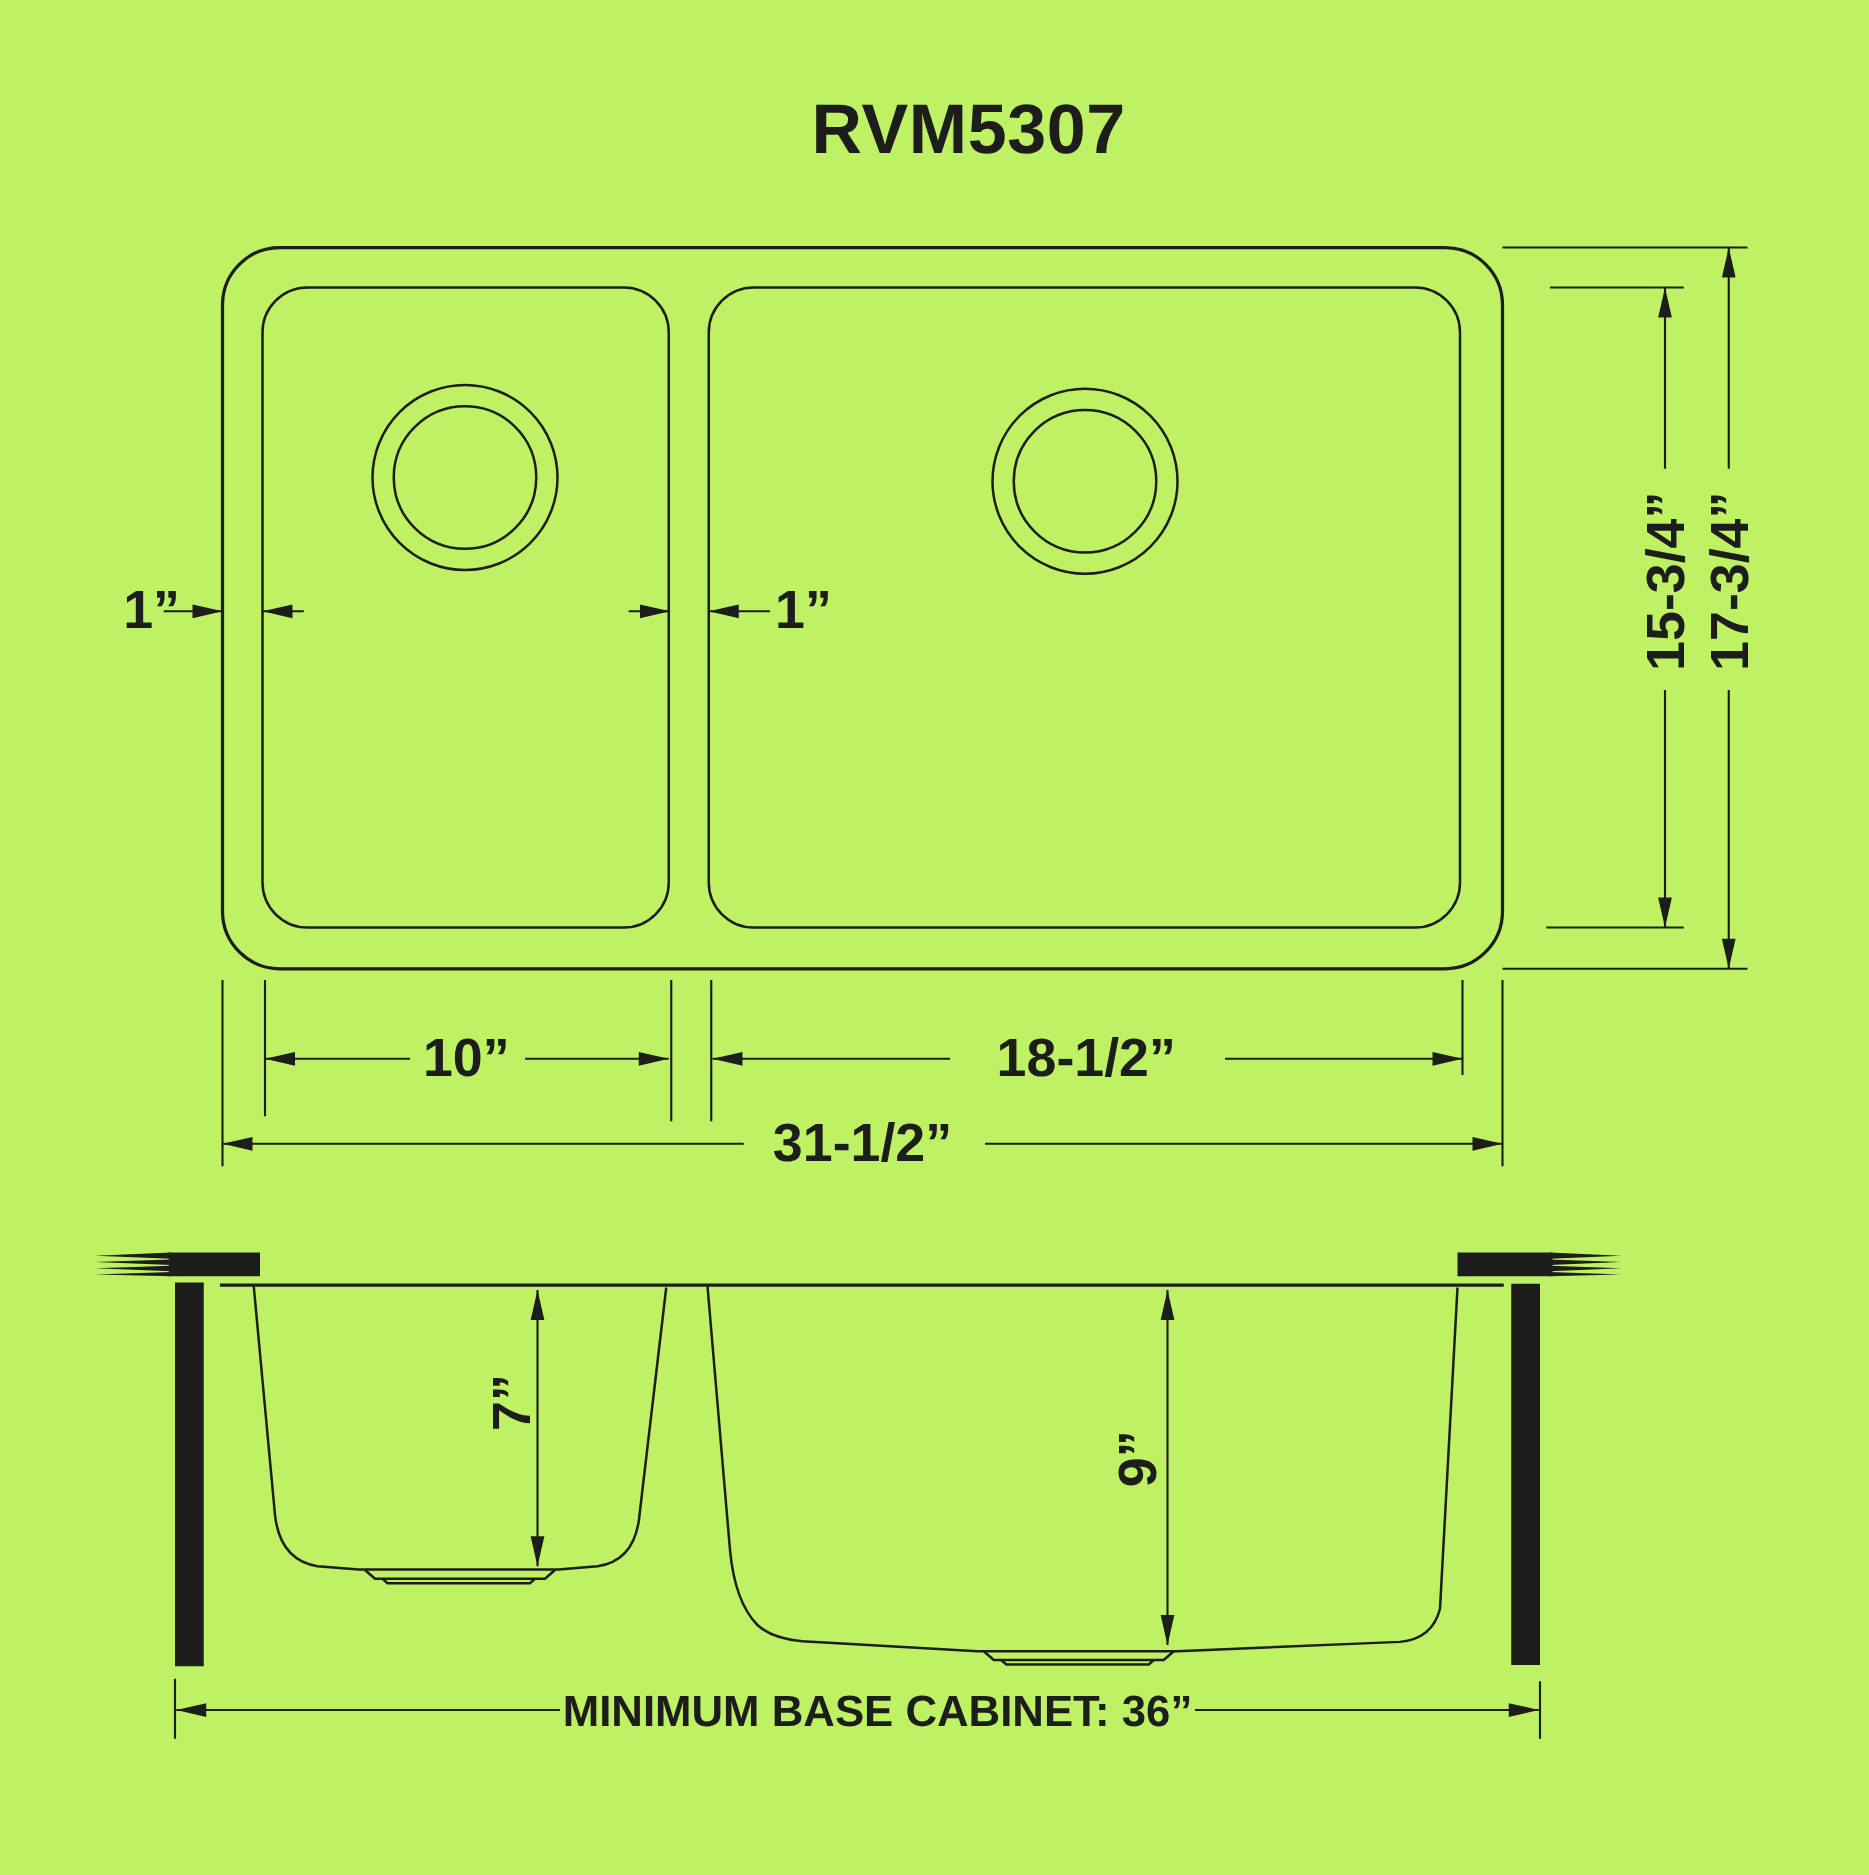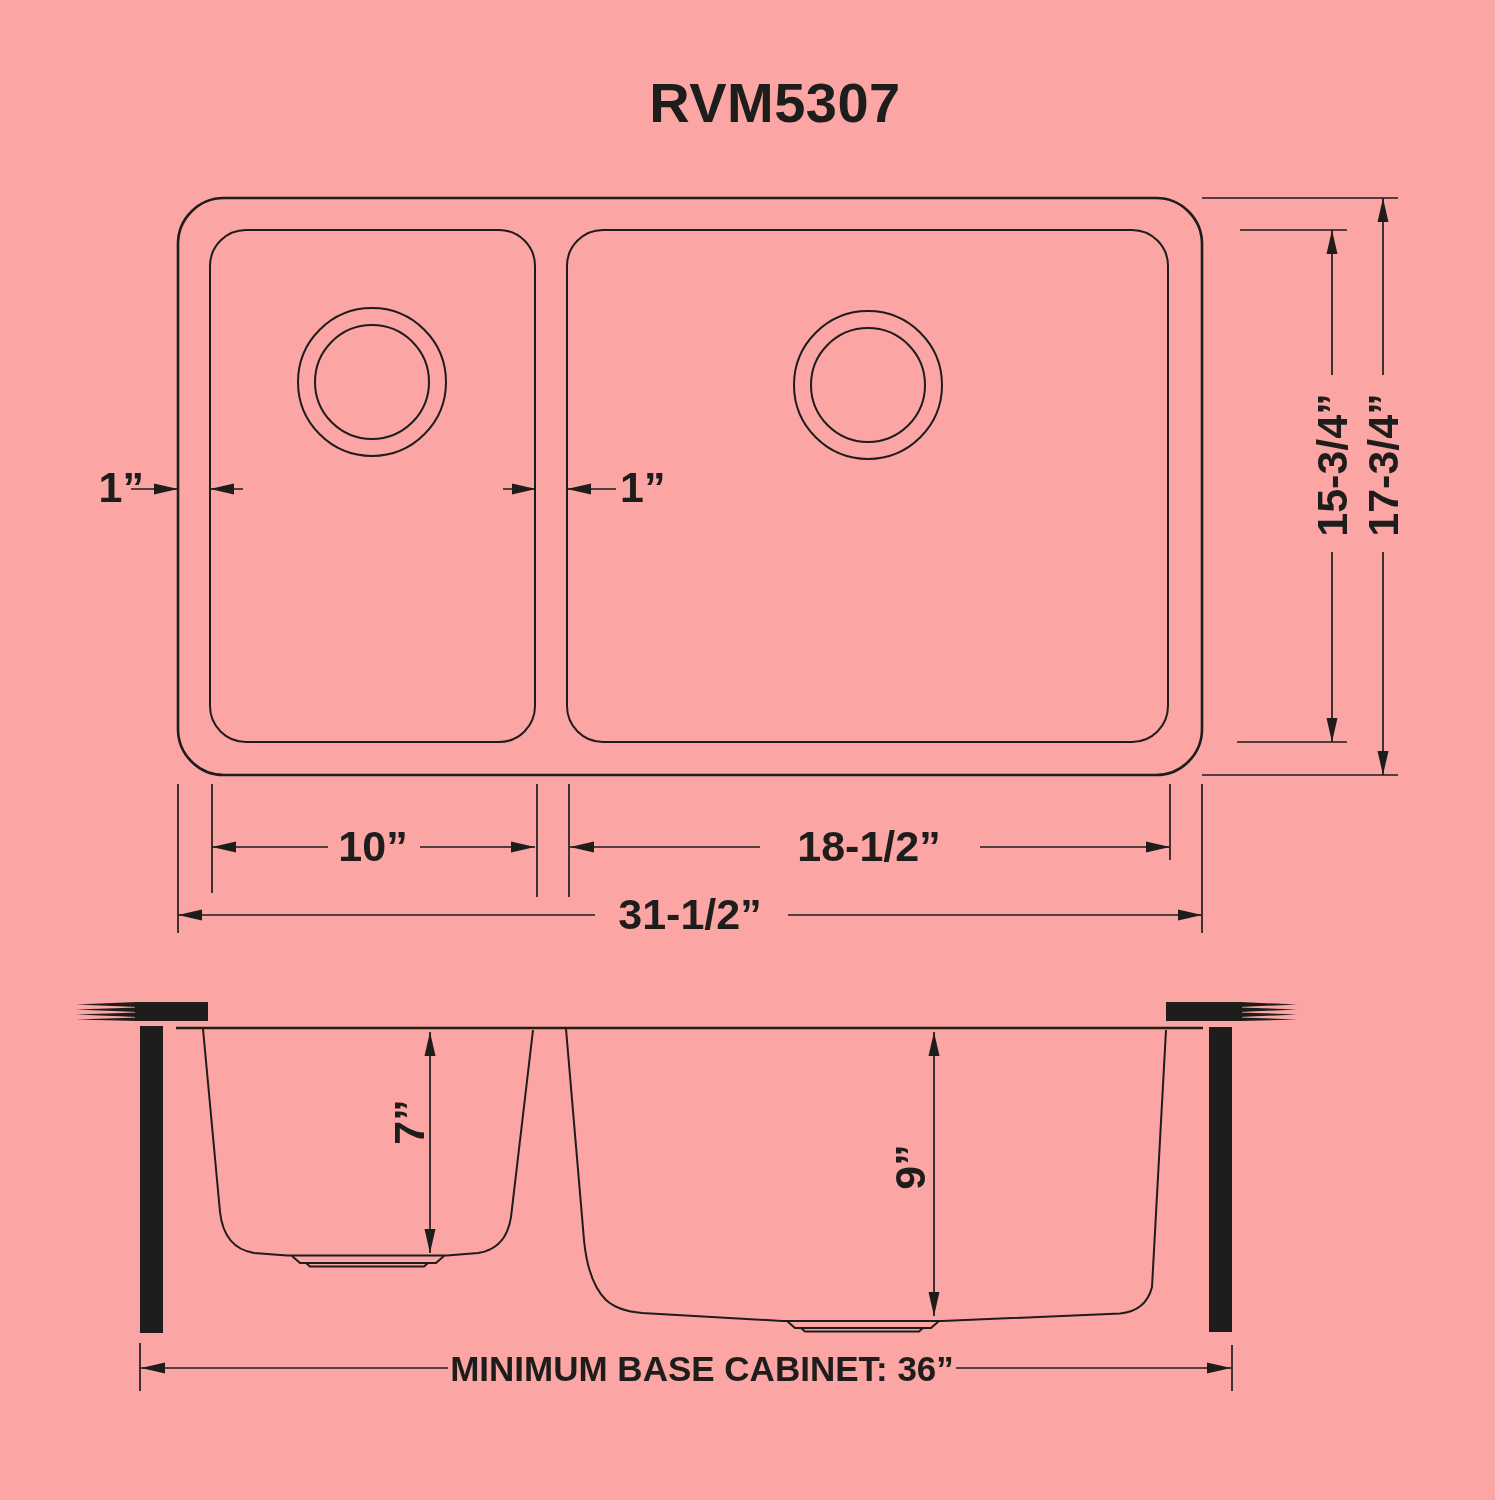--- a/index.html
+++ b/index.html
@@ -1,16 +1,16 @@
 <!DOCTYPE html>
 <html><head>
 <meta charset="utf-8">
 <style>
   html,body{margin:0;padding:0;background:#ffffff;}
-  .canvas{position:relative;width:1495px;height:1500px;background:#fca5a5;overflow:hidden;}
+  .canvas{position:relative;width:1495px;height:1500px;background:#bef264;overflow:hidden;}
   svg{position:absolute;left:0;top:0;}
   .ln{stroke:#1d1d1b;fill:none;stroke-width:2;}
   .ln-heavy{stroke:#1d1d1b;fill:none;stroke-width:2.6;}
   .ln-dim{stroke:#1d1d1b;fill:none;stroke-width:1.7;}
   .solid{fill:#1d1d1b;stroke:none;}
   .ar{fill:#1d1d1b;stroke:none;}
   .txt{font-family:"Liberation Sans","DejaVu Sans",sans-serif;font-weight:bold;fill:#1d1d1b;}
   .t-title{font-size:56px;letter-spacing:0.5px;}
   .t-dim{font-size:43px;}
   .t-cab{font-size:35px;}

